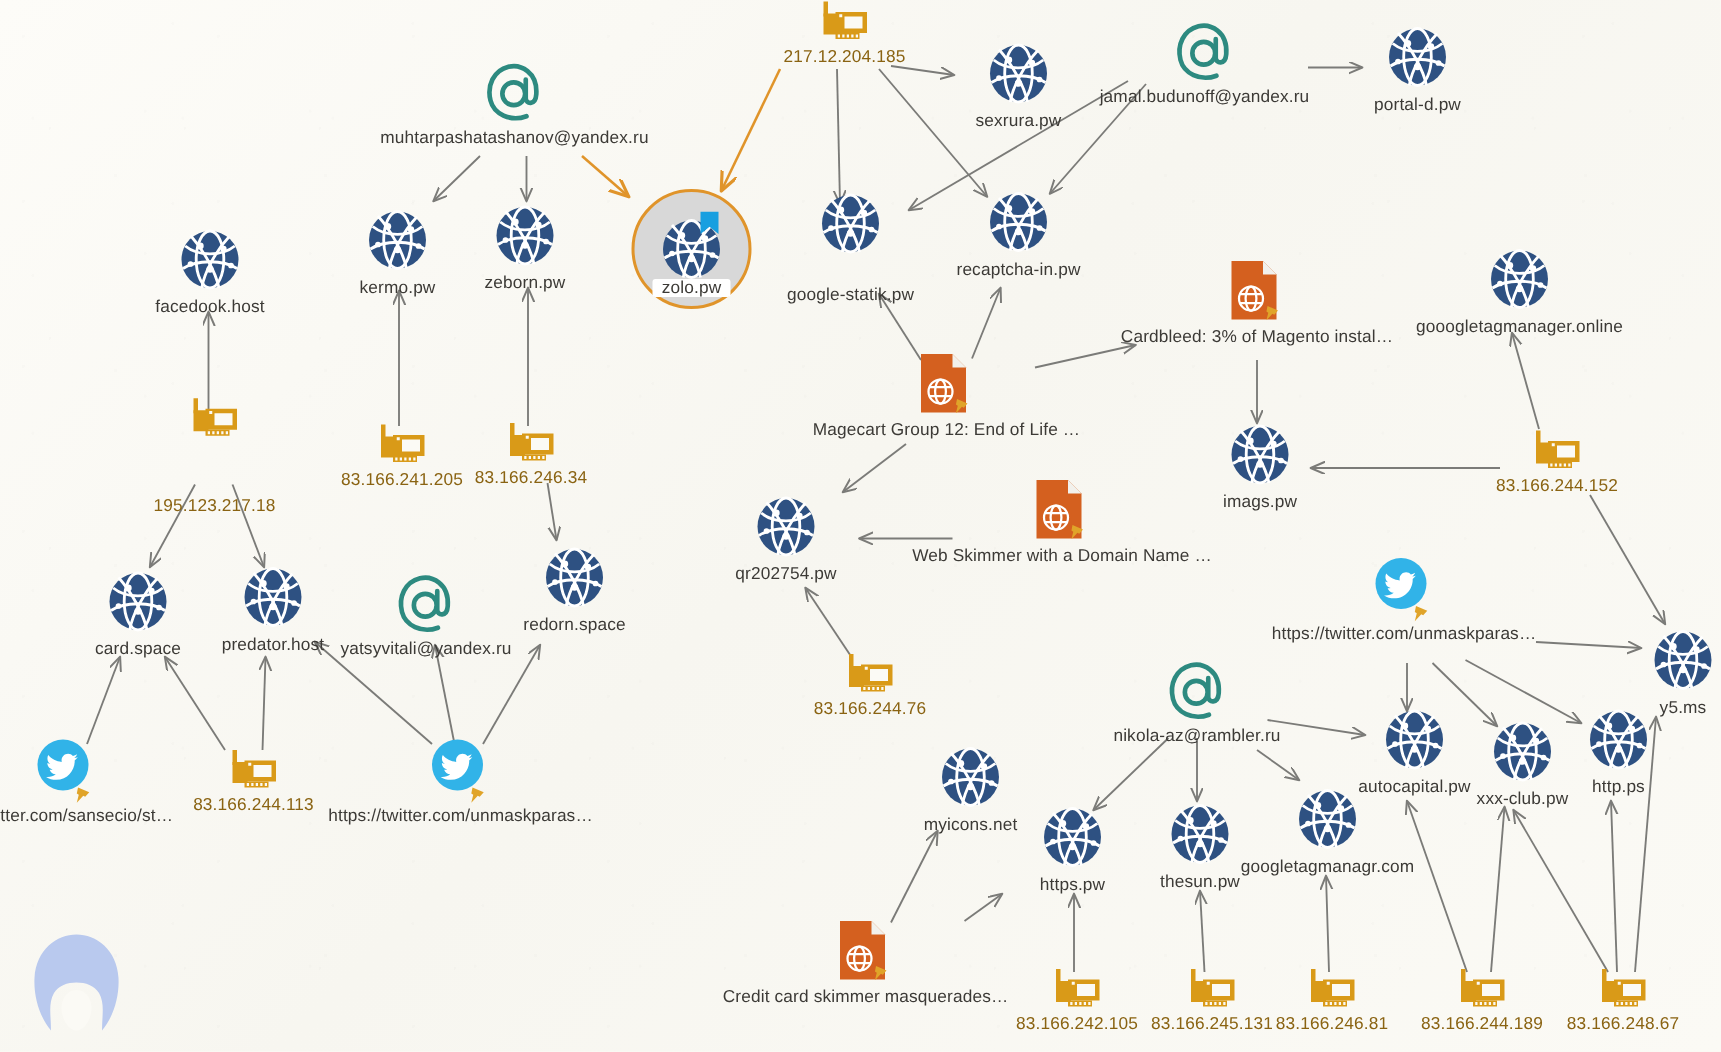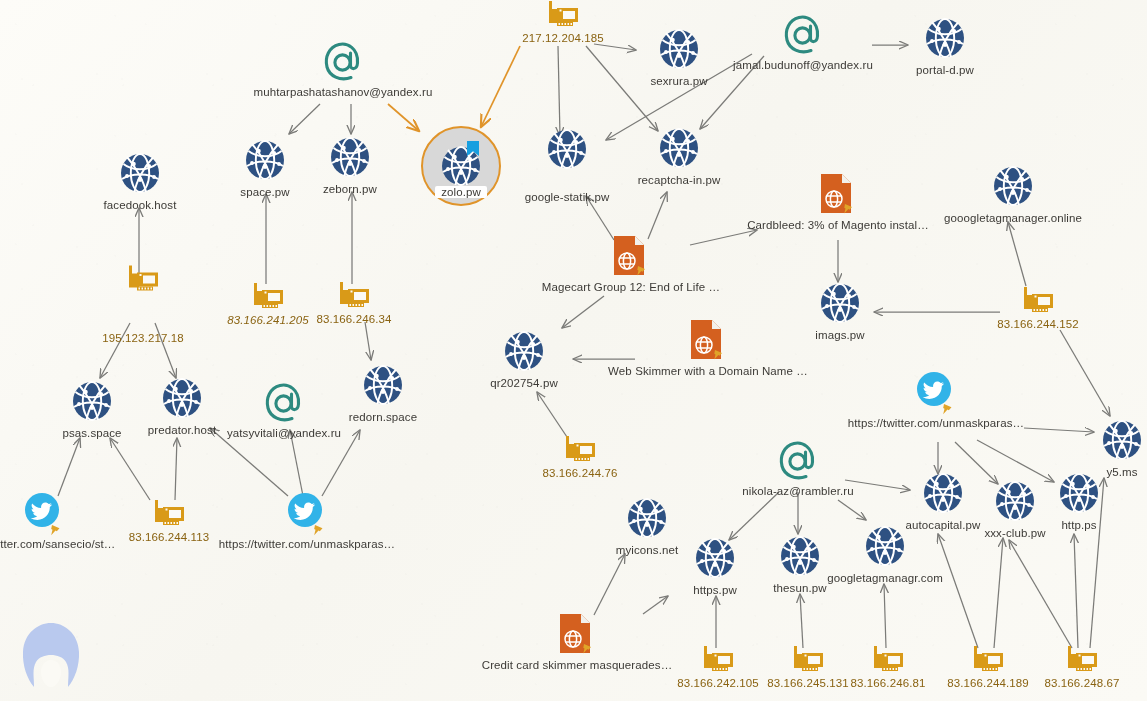--- a/index.html
+++ b/index.html
@@ -268,21 +268,21 @@
               <path d="M37 8.5 C28 18 20 33 18.5 43"></path>
             </g>
             <g fill="#ffffff">
               <circle cx="17.5" cy="15" r="2.3"></circle>
               <circle cx="33" cy="17" r="2.1"></circle>
               <circle cx="24" cy="30.5" r="2.4"></circle>
               <circle cx="11" cy="27" r="1.9"></circle>
               <circle cx="38" cy="28" r="1.9"></circle>
             </g>
           </svg></span>
-        <span class="label">space.pw</span>
+        <span class="label">kermo.pw</span>
       </div>
       <div class="node domain" style="left: 350px; top: 164px;">
         <span class="glyph" style="position:relative;display:inline-block;"><svg width="48" height="48" viewBox="0 0 48 48">
             <circle cx="24" cy="24" r="19" fill="#2e5182"></circle>
             <g fill="none" stroke="#ffffff" stroke-width="1.9">
               <ellipse cx="24" cy="24" rx="9.2" ry="19"></ellipse>
               <path d="M7.5 15 C16 22 32 22 40.5 15"></path>
               <path d="M6 30 C15 24 33 24 42 30"></path>
               <path d="M11 8 C20 18 28 33 30 43"></path>
               <path d="M37 8.5 C28 18 20 33 18.5 43"></path>
@@ -465,21 +465,21 @@
               <rect x="14.5" y="9.5" width="2" height="2"></rect>
               <rect x="13.5" y="23" width="1.5" height="2"></rect>
               <rect x="16.5" y="23" width="1.5" height="2"></rect>
               <rect x="19.5" y="23" width="1.5" height="2"></rect>
               <rect x="22.5" y="23" width="1.5" height="2"></rect>
               <rect x="25.5" y="23" width="1.5" height="2"></rect>
             </g>
           </svg></span>
         <span class="label">195.123.217.18</span>
       </div>
-      <div class="node ip" style="left: 268px; top: 304px; font-style: italic;">
+      <div class="node ip" style="left: 268px; top: 304px;">
         <span class="glyph" style="position:relative;display:inline-block;"><svg width="36" height="30" viewBox="0 0 36 30">
             <g fill="#d99a18">
               <path d="M4 1 h3 v10 h-3 z"></path>
               <path d="M4 9 h10 v14 h-10 z"></path>
               <path d="M12 8 h21 v14 h-21 z"></path>
               <path d="M12 22 h16 v4 h-16 z"></path>
             </g>
             <rect x="18" y="11" width="12" height="8" fill="#fbfaf5"></rect>
             <g fill="#fbfaf5">
               <rect x="14.5" y="9.5" width="2" height="2"></rect>
@@ -559,21 +559,21 @@
               <path d="M37 8.5 C28 18 20 33 18.5 43"></path>
             </g>
             <g fill="#ffffff">
               <circle cx="17.5" cy="15" r="2.3"></circle>
               <circle cx="33" cy="17" r="2.1"></circle>
               <circle cx="24" cy="30.5" r="2.4"></circle>
               <circle cx="11" cy="27" r="1.9"></circle>
               <circle cx="38" cy="28" r="1.9"></circle>
             </g>
           </svg></span>
-        <span class="label">psas.space</span>
+        <span class="label">card.space</span>
       </div>
       <div class="node domain" style="left: 182px; top: 405px;">
         <span class="glyph" style="position:relative;display:inline-block;"><svg width="48" height="48" viewBox="0 0 48 48">
             <circle cx="24" cy="24" r="19" fill="#2e5182"></circle>
             <g fill="none" stroke="#ffffff" stroke-width="1.9">
               <ellipse cx="24" cy="24" rx="9.2" ry="19"></ellipse>
               <path d="M7.5 15 C16 22 32 22 40.5 15"></path>
               <path d="M6 30 C15 24 33 24 42 30"></path>
               <path d="M11 8 C20 18 28 33 30 43"></path>
               <path d="M37 8.5 C28 18 20 33 18.5 43"></path>

